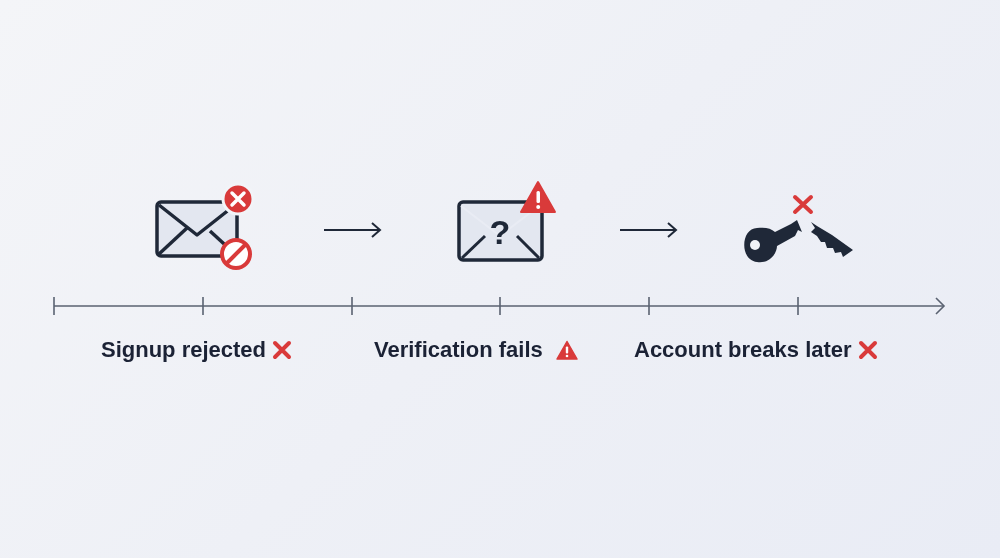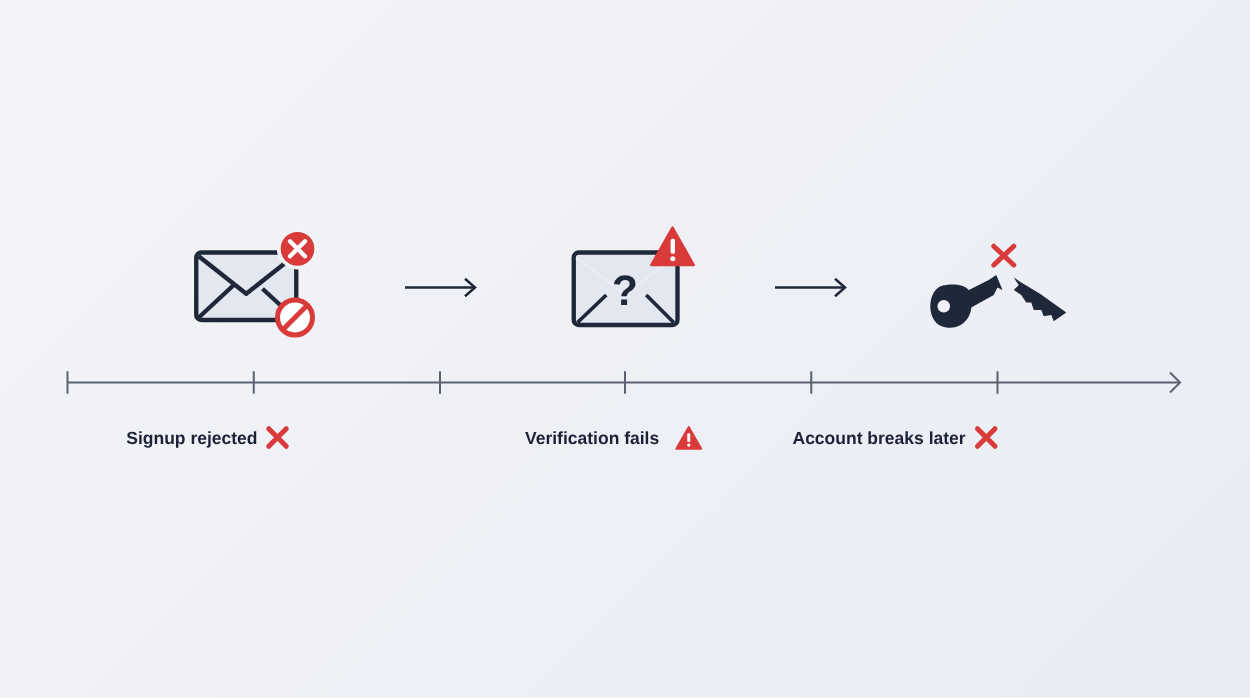--- a/index.html
+++ b/index.html
@@ -4,21 +4,21 @@
 <style>
   html, body { margin: 0; padding: 0; }
   body {
     width: 1000px; height: 558px; overflow: hidden; position: relative;
     background: linear-gradient(135deg, #f4f5f8 0%, #eef0f6 50%, #e9ecf5 100%);
     font-family: "Liberation Sans", sans-serif;
   }
   .abs { position: absolute; }
   .label {
     position: absolute; top: 336px; height: 28px;
-    font-size: 14px; font-weight: bold; color: #1b2235;
+    font-size: 22px; font-weight: bold; color: #1b2235;
     display: flex; align-items: center; gap: 6px; white-space: nowrap;
   }
   .label svg { display: block; }
 </style>
 </head>
 <body>
 
 <svg class="abs" style="left:150px;top:178px" width="110" height="100" viewBox="0 0 110 100">
   <rect x="7" y="24" width="80" height="54" rx="4" fill="#e3e7f0" stroke="#1f2838" stroke-width="3.5"></rect>
   <polyline points="9,27 47,57 85,27" fill="none" stroke="#1f2838" stroke-width="3.5" stroke-linejoin="round"></polyline>
@@ -71,21 +71,21 @@
   <polyline points="888,4 896,12 888,20" fill="none" stroke="#5a6271" stroke-width="1.6"></polyline>
 </svg>
 
 <div class="label" style="left:101px;">
   <span>Signup rejected</span>
   <svg width="20" height="20" viewBox="0 0 20 20">
     <path d="M3,3 L17,17 M17,3 L3,17" stroke="#d93a3a" stroke-width="4" stroke-linecap="round"></path>
   </svg>
 </div>
 
-<div class="label" style="left:420px;gap:13px;">
+<div class="label" style="left:374px;gap:13px;">
   <span>Verification fails</span>
   <svg width="22" height="20" viewBox="0 0 22 20">
     <path d="M11,1.5 L21,19 L1,19 Z" fill="#d93a3a" stroke="#d93a3a" stroke-width="1.5" stroke-linejoin="round"></path>
     <rect x="9.8" y="6.5" width="2.4" height="7" rx="1" fill="#fff"></rect>
     <circle cx="11" cy="16" r="1.3" fill="#fff"></circle>
   </svg>
 </div>
 
 <div class="label" style="left:634px;">
   <span>Account breaks later</span>

